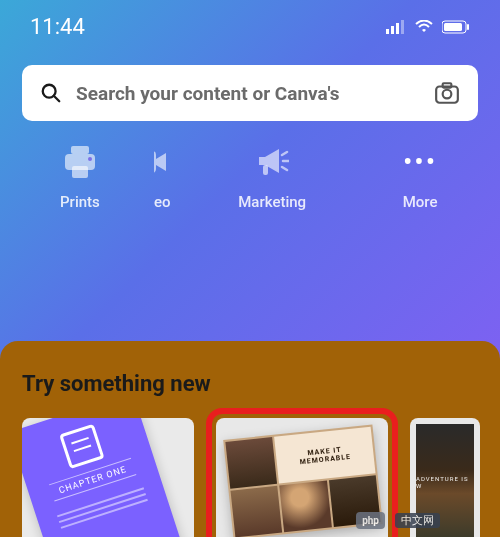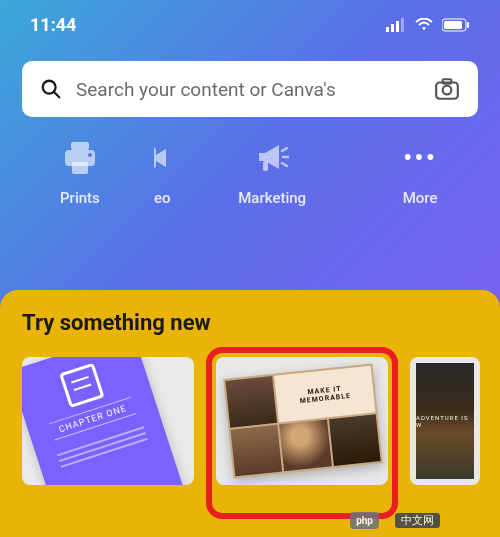--- a/index.html
+++ b/index.html
@@ -12,42 +12,43 @@
       position: relative;
     }
     .status-bar {
       display: flex;
       justify-content: space-between;
       align-items: center;
       padding: 14px 30px 8px 30px;
       color: white;
     }
     .status-time {
-      font-size: 18px;
-      font-weight: 700;
+      font-size: 22px;
+      font-weight: 400;
     }
     .status-icons {
       display: flex;
       gap: 8px;
       align-items: center;
     }
     .search-bar {
       margin: 18px 22px 22px 22px;
       background: white;
       border-radius: 10px;
       display: flex;
       align-items: center;
       padding: 0 18px;
       height: 56px;
       gap: 14px;
     }
     .search-placeholder {
       flex: 1;
       color: #6b6b6b;
       font-size: 19px;
+      font-weight: bold;
     }
     .categories {
       display: flex;
       justify-content: space-around;
       align-items: flex-start;
       padding: 0 6px 28px 6px;
     }
     .category {
       display: flex;
       flex-direction: column;
@@ -66,28 +67,28 @@
       font-size: 15px;
       font-weight: 500;
     }
     .more-dots {
       color: white;
       font-size: 28px;
       letter-spacing: 2px;
       line-height: 1;
     }
     .content-sheet {
-      background: #eab308;
+      background: #a16207;
       border-radius: 18px 18px 0 0;
-      padding: 20px 0 0 0;
+      padding: 30px 0 0 0;
       position: absolute;
       bottom: 0;
       left: 0;
       right: 0;
-      height: 247px;
+      height: 196px;
     }
     .section-title {
       font-size: 22px;
       font-weight: 700;
       color: #1a1a1a;
       padding: 0 22px 22px 22px;
     }
     .cards {
       display: flex;
       gap: 22px;
@@ -232,21 +233,21 @@
       font-size: 6px;
       letter-spacing: 1px;
     }
     
     .watermark {
       position: absolute;
       bottom: 8px;
       right: 60px;
       display: flex;
       align-items: center;
-      gap: 16px;
+      gap: 10px;
       opacity: 0.85;
       justify-content: center;
     }
     .wm-badge {
       background: #6b7280;
       color: white;
       font-size: 10px;
       font-weight: 700;
       padding: 3px 6px;
       border-radius: 4px;

